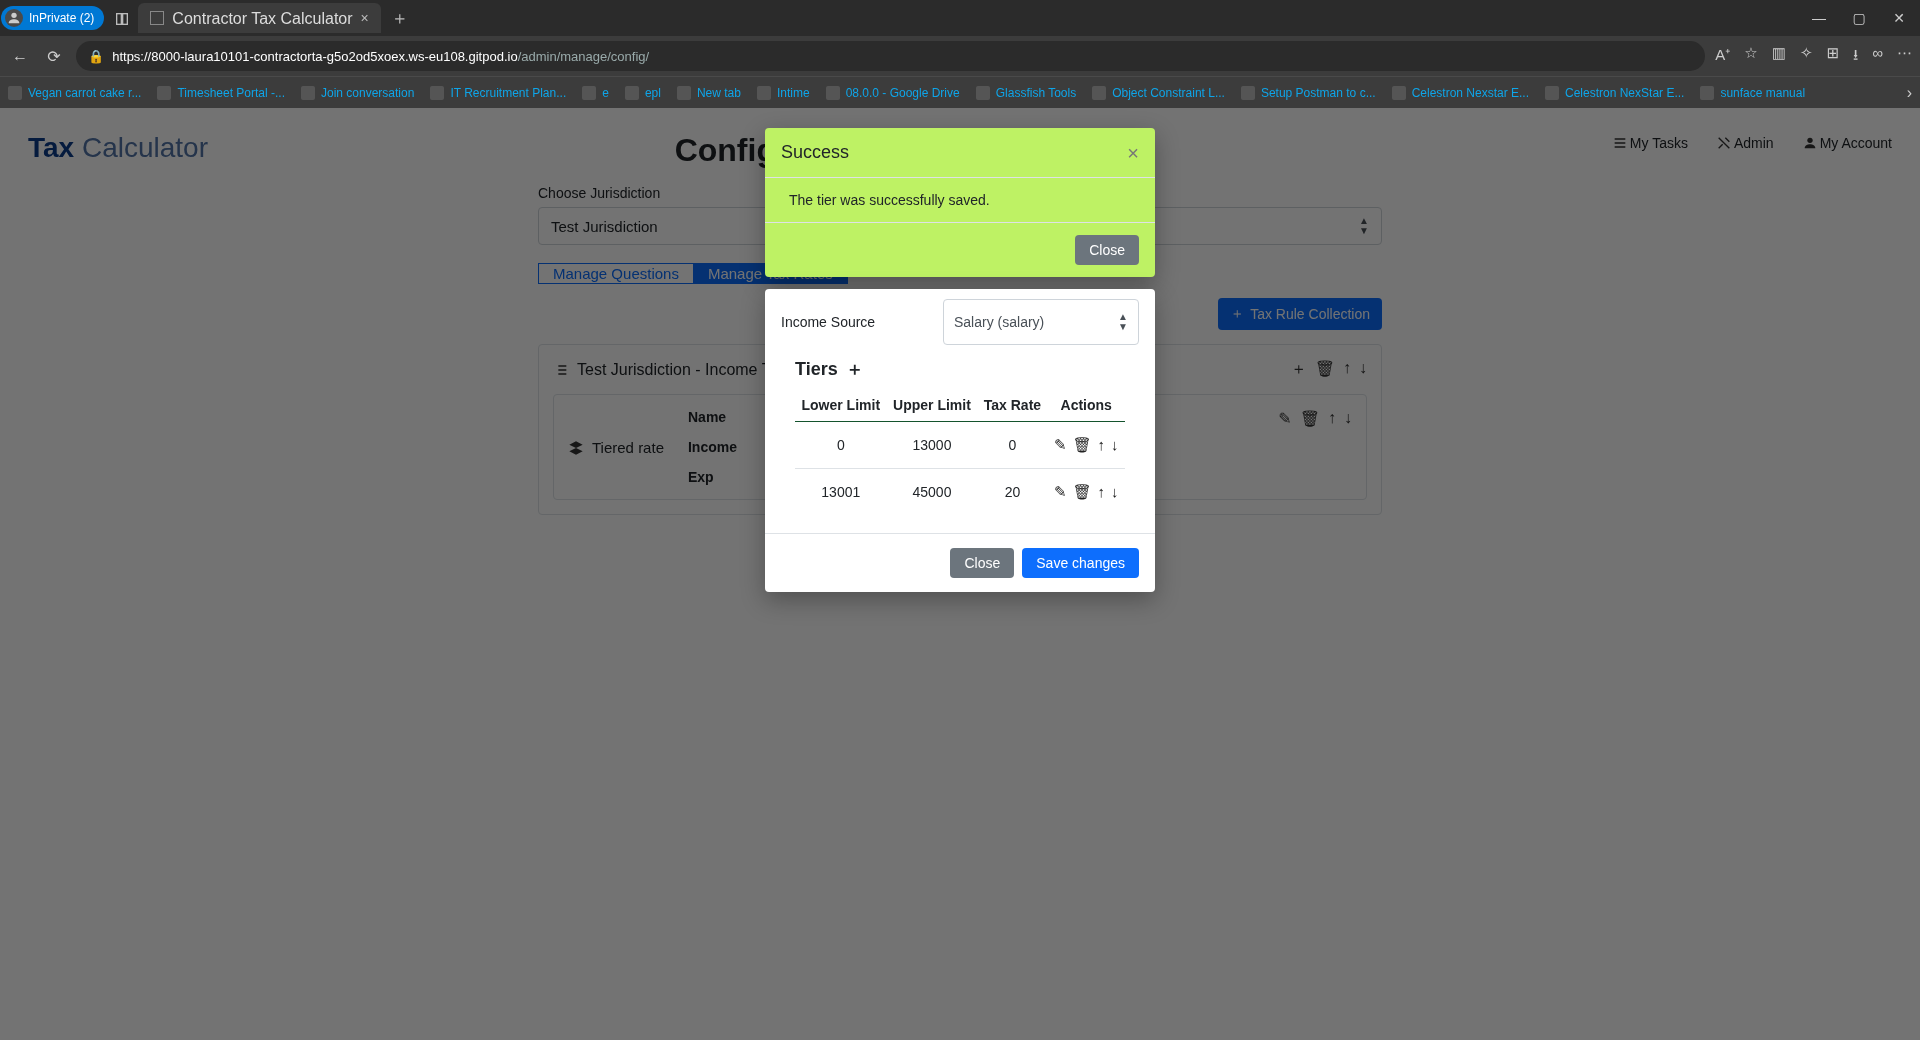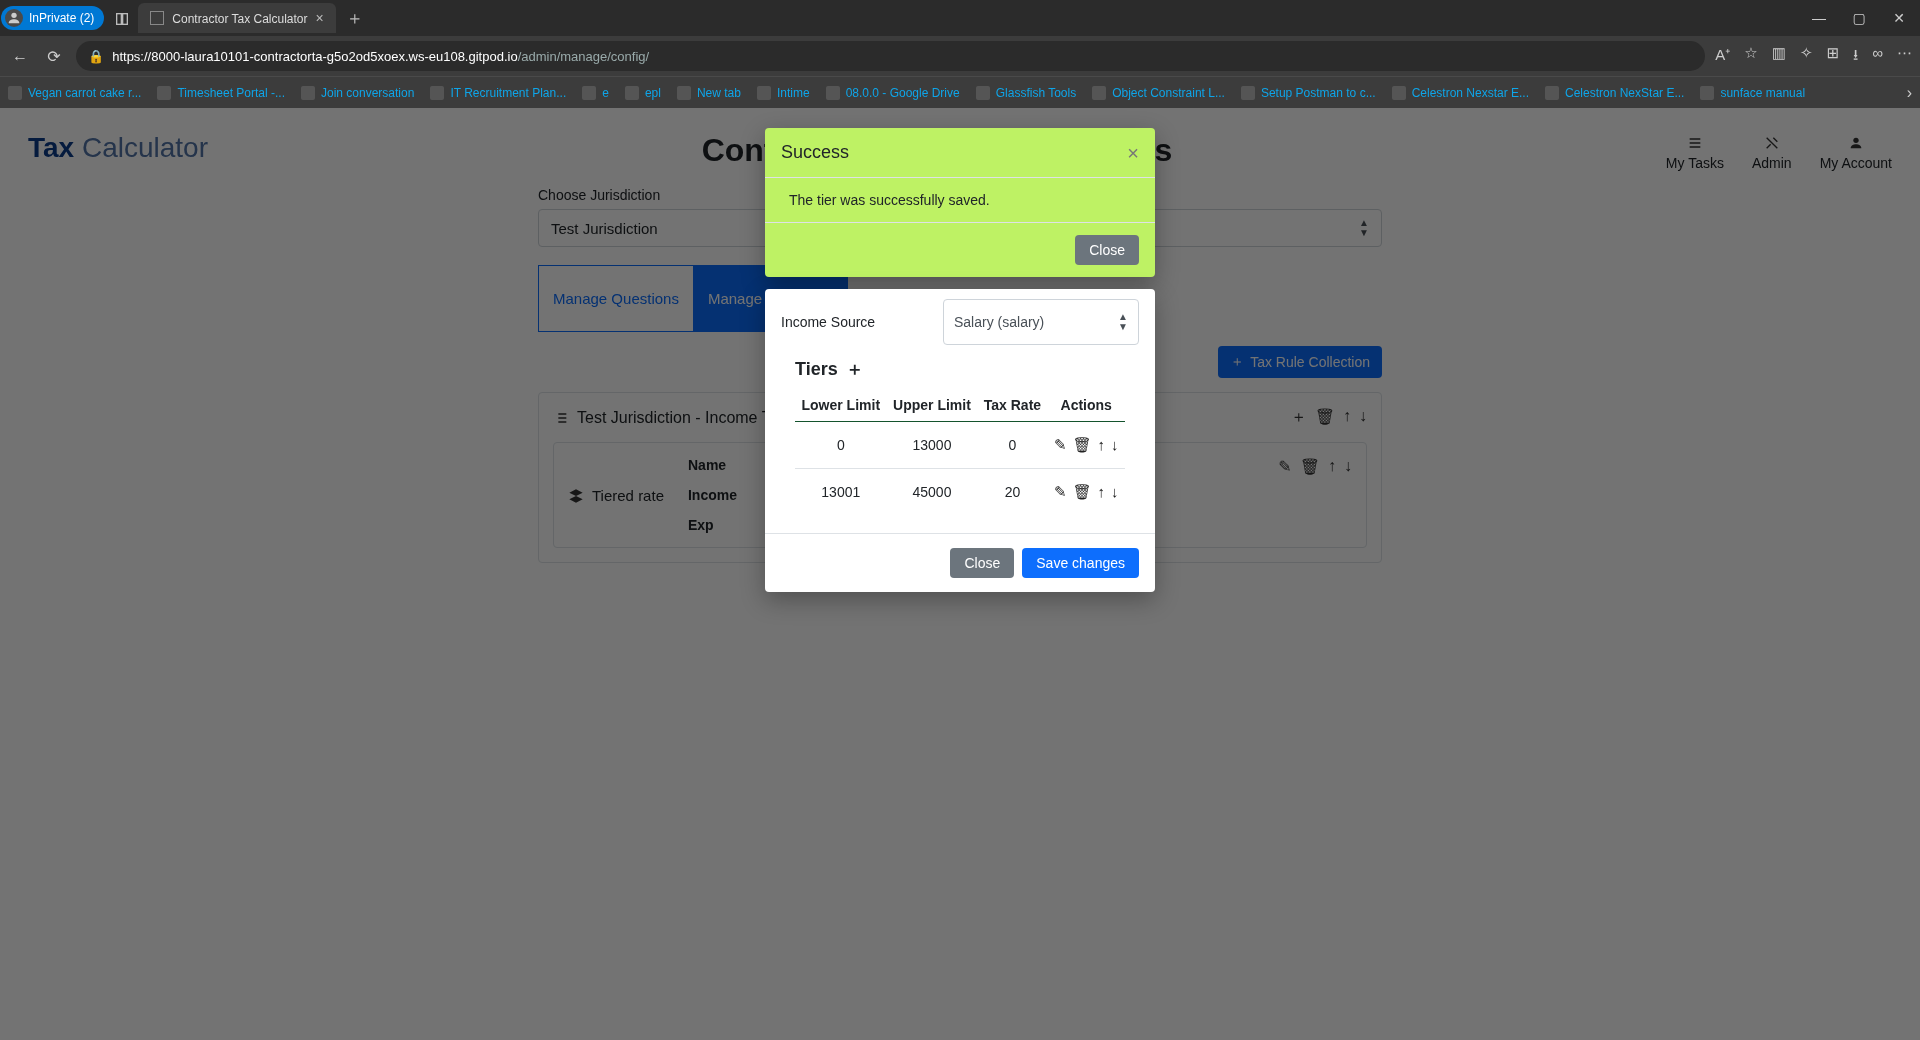--- a/index.html
+++ b/index.html
@@ -5,21 +5,21 @@
   * { box-sizing: border-box; margin: 0; padding: 0; }
   html, body { width: 100%; height: 100%; font-family: "Segoe UI", Arial, sans-serif; background: #202124; color: #e8eaed; overflow: hidden; }
 
   
   .titlebar { display:flex; align-items:center; height:36px; background:#2b2b2b; padding:0 1px; }
   .inprivate-badge { display:flex; align-items:center; background:#0078d4; color:#fff; border-radius:14px; height:24px; padding:0 10px 0 4px; font-size:12px; }
   .inprivate-badge .avatar { width:18px; height:18px; border-radius:50%; background:#4a4a4a; margin-right:6px; display:flex; align-items:center; justify-content:center; }
   .titlebar .square-icon { margin-left:10px; color:#bdbdbd; }
   .tab { display:flex; align-items:center; height:30px; background:#3c3c3c; border-radius:6px 6px 0 0; padding:0 12px; margin-left:8px; min-width:180px; }
   .tab .favicon { width:14px; height:14px; border:1px solid #888; margin-right:8px; }
-  .tab .label { font-size:12px; color:#ddd; flex:1;text-align:center; }
+  .tab .label { font-size:16px; color:#ddd; flex:1;text-align:center; }
   .tab .close { color:#bbb; font-size:14px; margin-left:8px; cursor:pointer; }
   .newtab { color:#bbb; margin-left:10px; font-size:18px; cursor:pointer; }
   .titlebar .spacer { flex:1; }
   .winbtn { color:#ccc; width:40px; text-align:center; font-size:14px; cursor:pointer; }
 
   .addrbar { display:flex; align-items:center; height:40px; background:#3c3c3c; padding:0 8px; gap:10px; }
   .navicon { color:#ccc; width:24px; text-align:center; font-size:16px; cursor:pointer; }
   .omnibox { flex:1; display:flex; align-items:center; background:#2b2b2b; border-radius:20px; height:30px; padding:0 12px; color:#ccc; font-size:13px; }
   .omnibox .lock { margin-right:8px; color:#aaa; }
   .omnibox .host { color:#fff; }
@@ -36,28 +36,28 @@
   
   .viewport { position:relative; width:100%; height:calc(100% - 108px); background:#fff; }
   .page { width:100%; height:100%; overflow:auto; color:#212529; }
   .topbar { display:flex; align-items:flex-start; padding:24px 28px 8px; }
   .brand { font-size:28px; font-weight:400; }
   .brand .blue { color:#0d3d8b; font-weight:700; }
   .brand .rest { color:#5274a6; }
   .topbar .mid { flex:1; text-align:center; }
   .page-title { font-size:32px; font-weight:700; color:#212529; }
   .acct-links { display:flex; gap:28px; font-size:14px; color:#212529; }
-  .acct { display:flex; flex-direction:column; align-items:center; gap:2px; cursor:pointer;text-align:center; }
+  .acct { display:flex; flex-direction:row; align-items:center; gap:2px; cursor:pointer;text-align:center; }
   .acct .aicon { font-size:18px; }
 
   .content { max-width:844px; margin:0 auto; padding:0 0 40px; }
   .label { font-size:14px; margin:8px 0 6px; color:#212529; }
   .select { width:100%; border:1px solid #ced4da; border-radius:4px; height:38px; padding:0 12px; background:#fff; display:flex; align-items:center; justify-content:space-between; color:#212529; font-size:15px; }
   .tabs { display:flex; margin-top:18px; }
-  .tabs .tablink { padding:24px 14px; border:1px solid #0d6efd; font-size:15px; cursor:pointer; }
+  .tabs .tablink { padding:1px 14px; border:1px solid #0d6efd; font-size:15px; cursor:pointer; }
   .tabs .tablink.inactive { background:#fff; color:#0d6efd; border-right:none; }
   .tabs .tablink.active { background:#0d6efd; color:#fff; }
   .rule-toolbar { display:flex; justify-content:flex-end; margin-top:14px; }
   .btn-primary { background:#0d6efd; color:#fff; border:none; border-radius:4px; padding:7px 12px; font-size:14px; cursor:pointer; display:inline-flex; align-items:center; gap:6px; }
   .panel { border:1px solid #dee2e6; border-radius:4px; margin-top:14px; padding:14px; }
   .panel-head { display:flex; align-items:center; justify-content:space-between; font-size:16px; color:#212529; }
   .panel-head .left { display:flex; align-items:center; gap:8px; }
   .panel-icons { display:flex; gap:8px; color:#333; font-size:16px; }
   .subpanel { border:1px solid #dee2e6; border-radius:4px; margin-top:14px; padding:14px; display:flex; gap:24px; }
   .subpanel .stack { display:flex; align-items:center; gap:8px; font-size:15px;text-align:right; }

